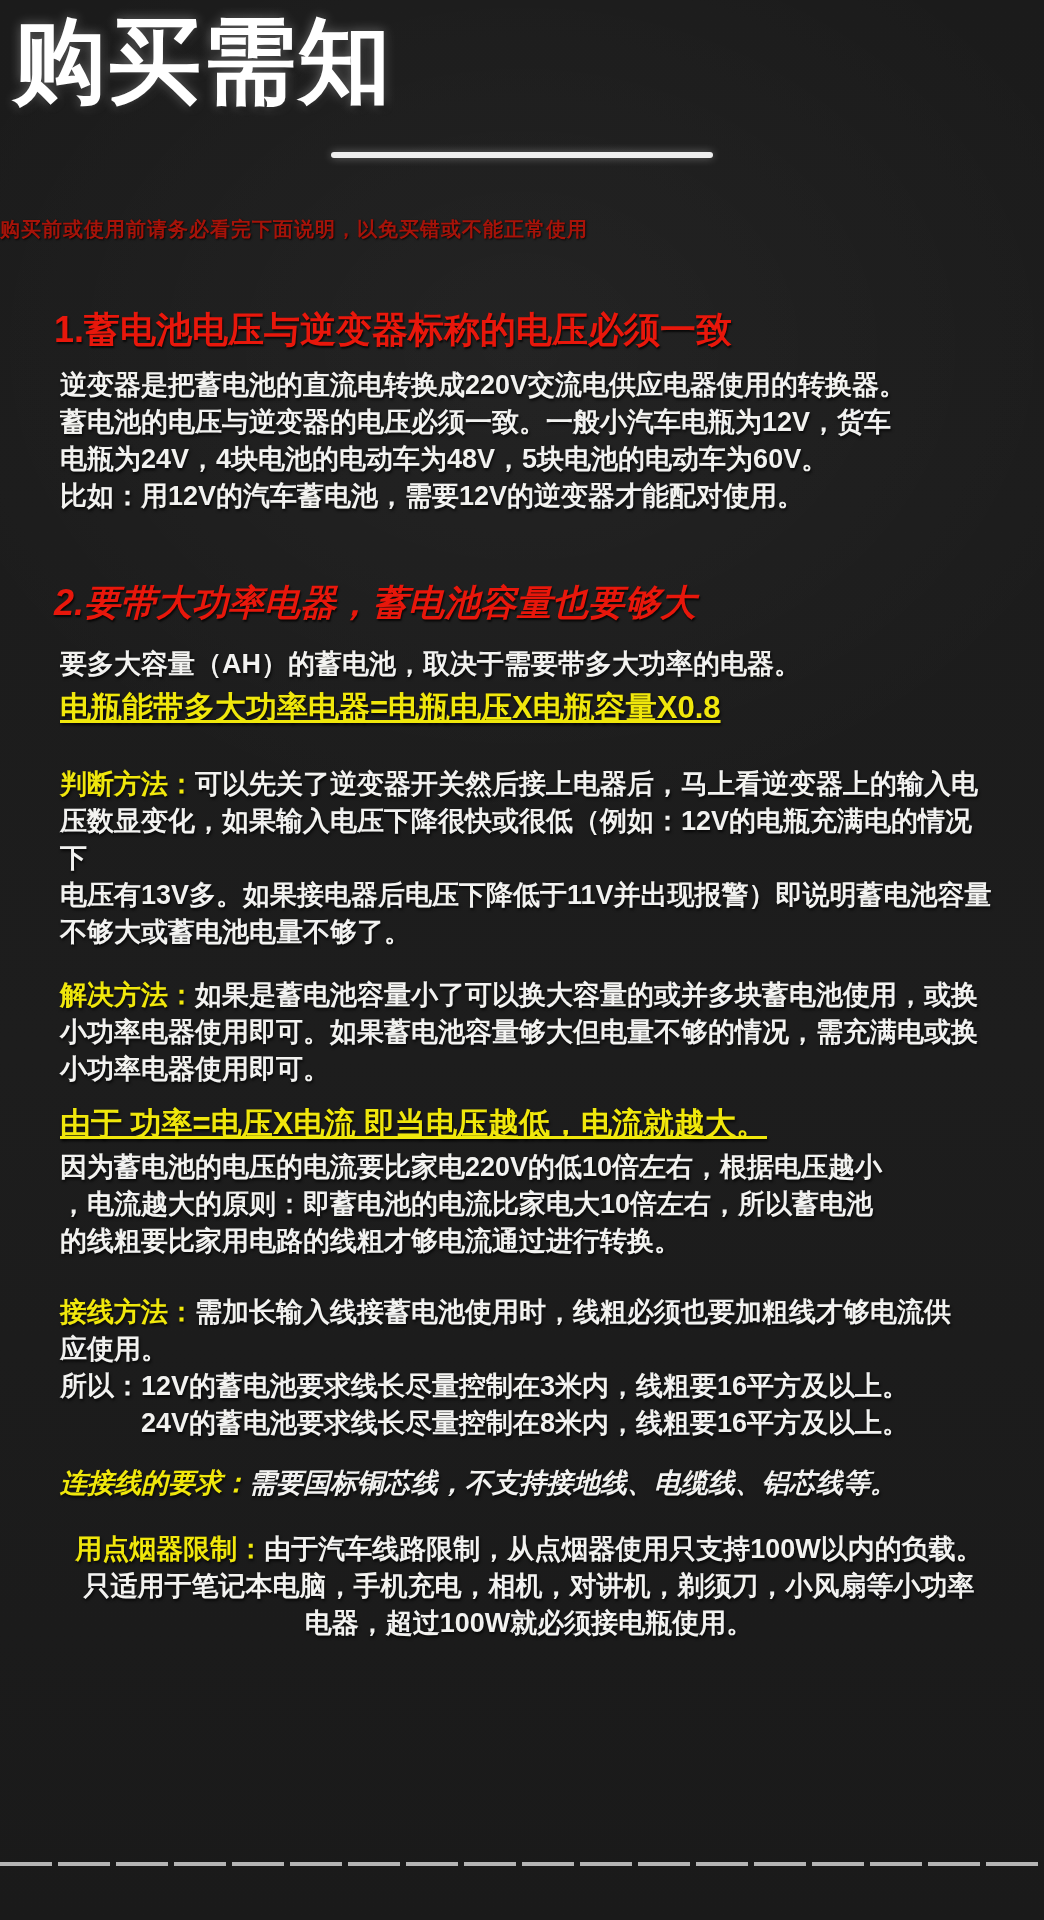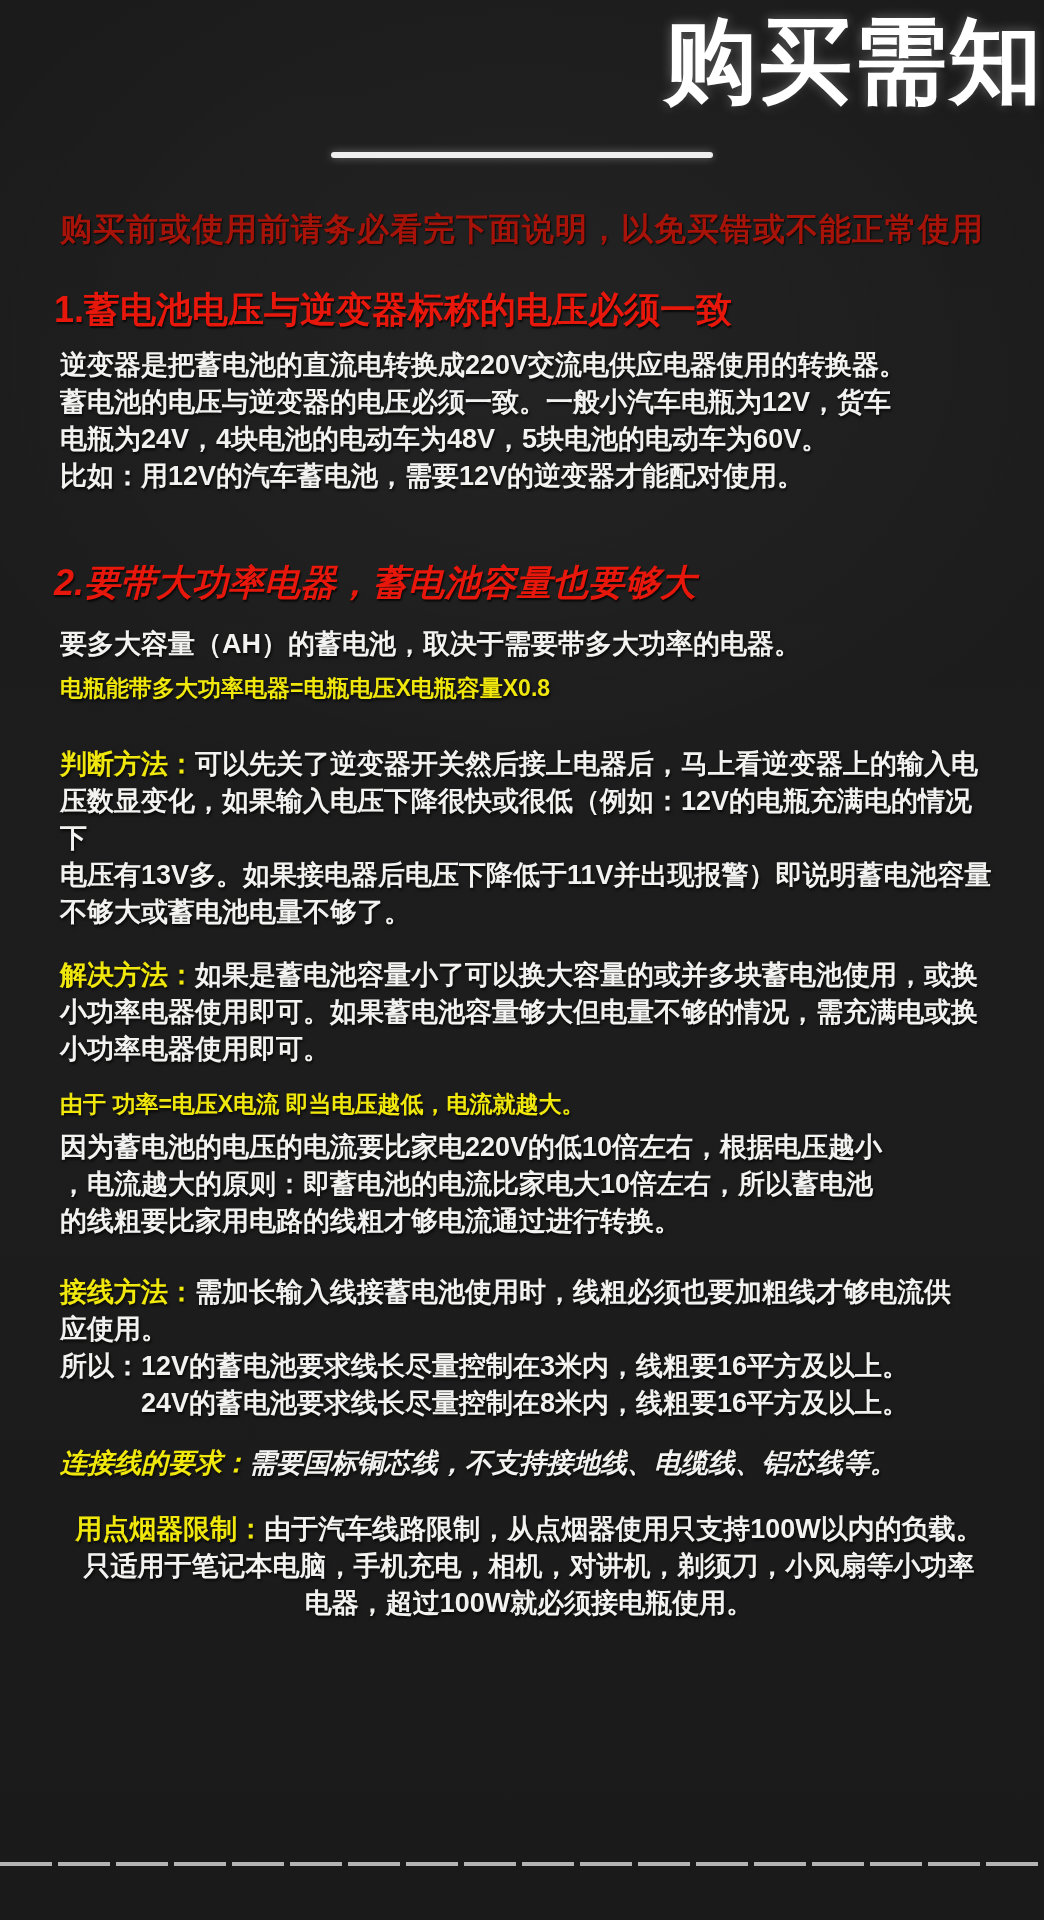--- a/index.html
+++ b/index.html
@@ -15,67 +15,69 @@
     height: 1920px;
     overflow: hidden;
     display: flow-root;
     background:
       radial-gradient(ellipse 900px 700px at 50% 18%, rgba(255,255,255,0.035), rgba(0,0,0,0) 70%),
       linear-gradient(180deg, #1b1b1b 0%, #1d1d1d 55%, #1a1a1a 100%);
   }
   .title {
     margin: 0;
     padding-top: 12px;
-    text-align: right;
+    text-align: left;
     font-size: 93px;
     line-height: 98px;
     letter-spacing: 2px;
     color: #ffffff;
     text-shadow: 0 0 12px rgba(255,255,255,0.35), 3px 4px 5px rgba(0,0,0,0.65);
+    padding-left: 13px;
   }
   .title-underline {
     width: 382px;
     height: 6px;
     margin: 42px auto 0;
     background: #efefef;
     border-radius: 3px;
     box-shadow: 0 0 8px rgba(255,255,255,0.35);
   }
   .warning {
     margin: 56px 0 4px;
-    text-align: center;
-    font-size: 32px;
+    text-align: left;
+    font-size: 20px;
     line-height: 30px;
     letter-spacing: 1px;
     color: #a61309;
     text-shadow: 1px 1px 2px rgba(0,0,0,0.8);
   }
   .content { padding: 0 40px 0 54px; }
   .sec-heading {
     margin: 0;
     font-size: 36px;
     line-height: 44px;
     color: #e8170b;
     text-shadow: 1px 2px 2px rgba(0,0,0,0.75);
   }
-  .m-h1 { margin-top: 44px; }
+  .m-h1 { margin-top: 64px; }
   .m-h2 { margin-top: 66px; font-style: italic; }
   .m-h3 { margin-top: 49px; }
   .body-p {
     margin: 6px;
     font-size: 27px;
     line-height: 37px;
     color: #f2f2f0;
     white-space: pre-line;
     text-shadow: 1px 2px 3px rgba(0,0,0,0.8);
   }
   .yellow { color: #f0e70c; }
   .formula {
-    font-size: 23px;
+    font-size: 31px;
     line-height: 38px;
+    text-decoration: underline;
   }
   .m-p1   { margin-top: 15px; }
   .m-intro{ margin-top: 21px; }
   .m-form { margin-top: 2px; }
   .m-ex   { margin-top: 0; }
   .m-judge{ margin-top: 39px; }
   .m-solve{ margin-top: 26px; }
   .m-prin { margin-top: 17px; }
   .m-body3{ margin-top: 0; }
   .m-wire { margin-top: 34px; }

